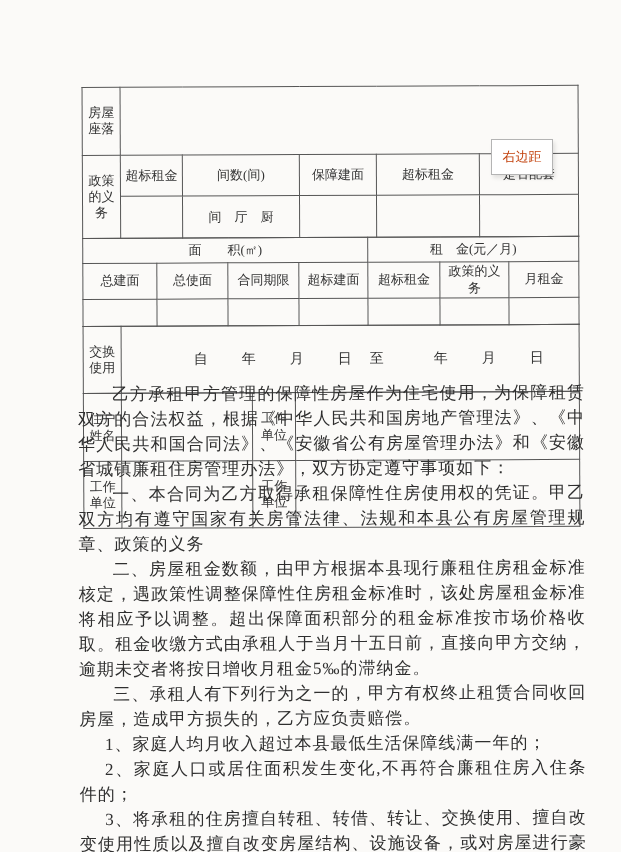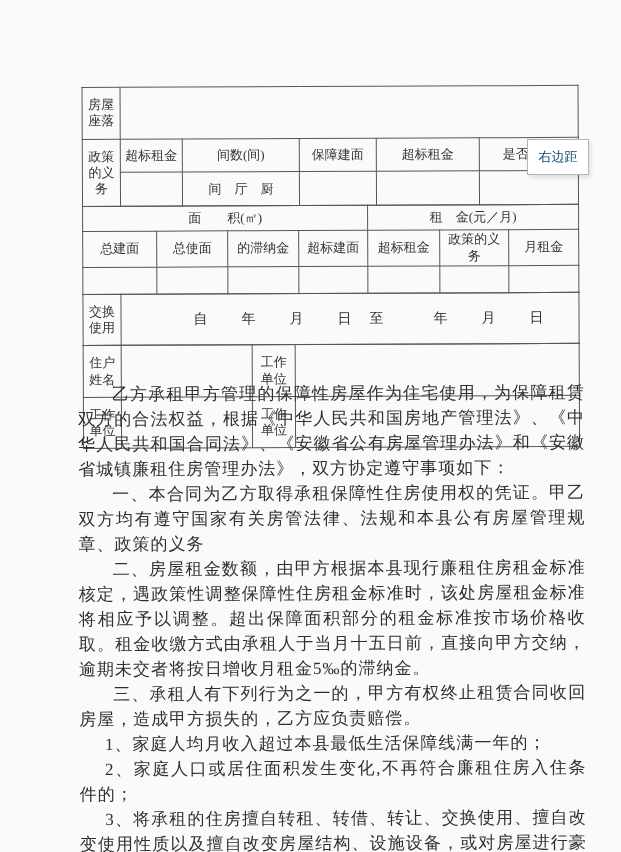--- a/index.html
+++ b/index.html
@@ -35,21 +35,21 @@
   .tbl td {
     border: 1px solid #565656;
     font-size: 13px;
     color: #333;
     text-align: center;
     vertical-align: middle;
     padding: 1px 2px;
     line-height: 1.25;
     overflow: hidden;
   }
-  .tbl td.lbl { padding: 9px 5px; }
+  .tbl td.lbl { padding: 17px 5px; }
   .tbl td.term-val {
     text-align: left;
     padding-left: 72px;
     letter-spacing: 2px;
     font-size: 14px;
   }
   
   .doc-text {
     position: absolute;
     left: 78px; top: 381px; width: 507px;
@@ -66,25 +66,24 @@
   
   .tooltip {
     position: absolute;
     left: 491px; top: 139px;
     width: 62px; height: 36px;
     background: #ffffff;
     border: 1px solid #b4b4b4;
     box-shadow: 2px 3px 4px rgba(0,0,0,0.10);
     font-family: "Liberation Sans", "DejaVu Sans", sans-serif;
     font-size: 13px;
-    color: #0c4a6e;
+    color: #c2410c;
     display: flex; align-items: center; justify-content: center;
     z-index: 5;
     box-sizing: border-box;
-    margin-left: 36px;
   }
 </style>
 </head>
 <body>
 
 <div class="page">
   <div class="scan">
 
     <div class="doc-table">
 
@@ -131,21 +130,21 @@
             <col style="width:70px">
           </colgroup>
         <tbody>
             <tr style="height:25px">
           <td colspan="4">面　　积(㎡)</td>
           <td colspan="3">租　金(元／月)</td>
         </tr>
         <tr style="height:28px">
           <td>总建面</td>
           <td>总使面</td>
-          <td>的滞纳金</td>
+          <td>合同期限</td>
           <td>超标建面</td>
           <td>超标租金</td>
           <td>政策的义务</td>
           <td>月租金</td>
         </tr>
         <tr style="height:27px">
           <td></td>
           <td></td>
           <td></td>
           <td></td>

